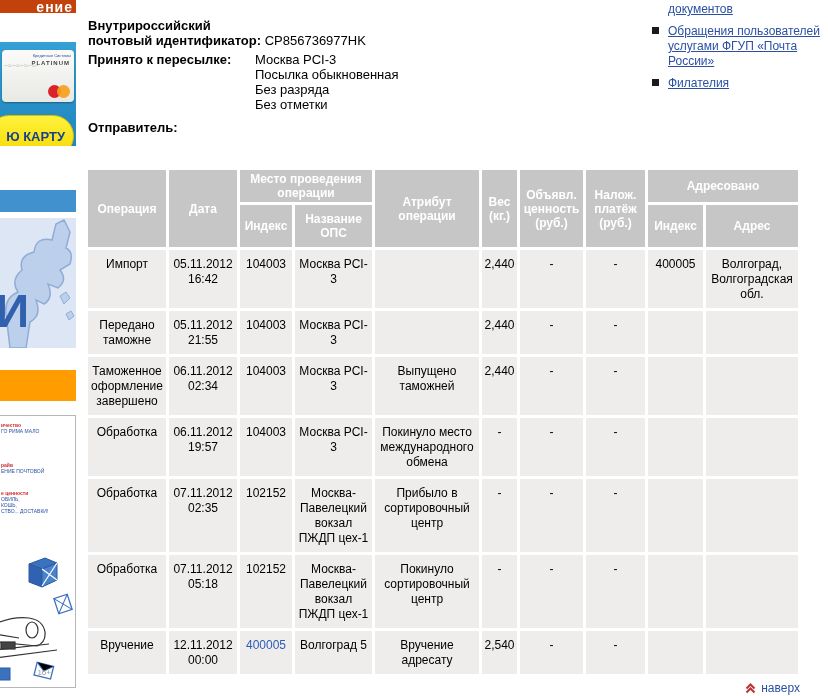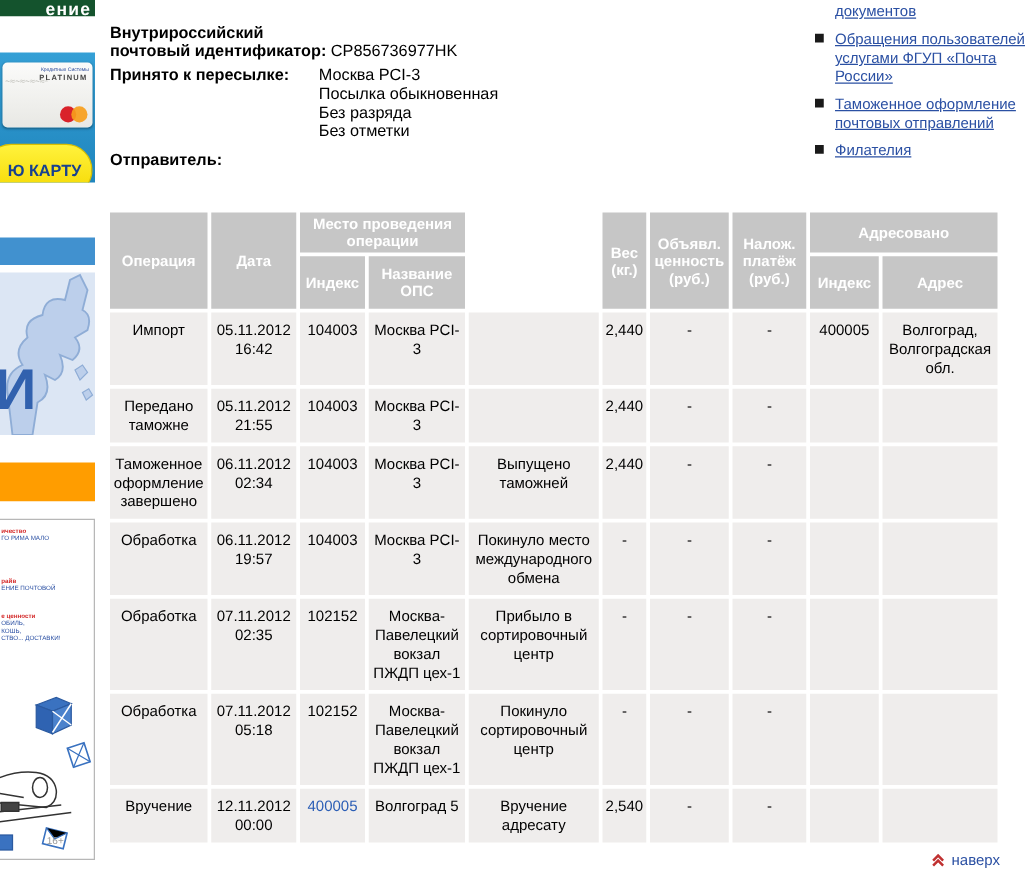--- a/index.html
+++ b/index.html
@@ -3,21 +3,21 @@
 <meta charset="utf-8">
 <style>
   * { margin:0; padding:0; box-sizing:border-box; }
   html,body { width:828px; height:696px; background:#fff; overflow:hidden;
     font-family:"Liberation Sans","DejaVu Sans",sans-serif; }
   .page { position:relative; width:828px; height:696px; background:#fff; }
 
   
   .sidebar { position:absolute; left:0; top:0; width:76px; height:696px; }
   .banner-top { position:absolute; left:0; top:0; width:76px; height:13px;
-    background:#14532d; overflow:hidden; }
+    background:#c2410c; overflow:hidden; }
   .banner-top span { position:absolute; right:3px; bottom:-2px; color:#fff;
     font-weight:bold; font-size:14px; letter-spacing:1px; }
   .banner-card { position:absolute; left:0; top:42px; width:76px; height:104px;
     background:linear-gradient(#35a0d6,#1f85bd); overflow:hidden; }
   .card { position:absolute; left:2px; top:8px; width:72px; height:52px;
     background:linear-gradient(#fbfbfa,#e8e8e4); border-radius:4px;
     box-shadow:0 1px 2px rgba(0,0,0,.35); overflow:hidden; }
   .card-brand { font-size:4px; color:#2a4a9a; text-align:right; padding:3px 3px 0 0; white-space:nowrap; }
   .card-title { font-size:6px; font-weight:bold; letter-spacing:1px; color:#444;
     text-align:right; padding:2px 4px 0 0; }
@@ -184,26 +184,20 @@
       <div class="qitem">
         <div class="qbullet">
           <i></i>
         </div>
         <div class="qlabel">Обращения пользователей услугами ФГУП «Почта России»</div>
       </div>
       <div class="qitem">
         <div class="qbullet">
           <i></i>
         </div>
-        <div class="qlabel">Таможенное оформление почтовых отправлений</div>
-      </div>
-      <div class="qitem">
-        <div class="qbullet">
-          <i></i>
-        </div>
         <div class="qlabel">Филателия</div>
       </div>
     </nav>
 
   <main class="content">
 
     <div class="info-id">
       <b>Внутрироссийский</b><br>
       <b>почтовый идентификатор:</b>
       <span>CP856736977HK</span>
@@ -221,20 +215,21 @@
 
     <div class="info-sender">Отправитель:</div>
 
     <div class="ttable">
       <div class="tgrid thead">
         <div class="hcell h2">Операция</div>
         <div class="hcell h2">Дата</div>
         <div class="hcell hg" style="grid-column:3 / span 2;">Место проведения операции</div>
         <div class="hcell hs" style="grid-column:3;">Индекс</div>
         <div class="hcell hs" style="grid-column:4;">Название ОПС</div>
+        <div class="hcell h2" style="grid-column:5;">Атрибут операции</div>
         <div class="hcell h2" style="grid-column:6;">Вес (кг.)</div>
         <div class="hcell h2" style="grid-column:7;">Объявл. ценность (руб.)</div>
         <div class="hcell h2" style="grid-column:8;">Налож. платёж (руб.)</div>
         <div class="hcell hg" style="grid-column:9 / span 2;">Адресовано</div>
         <div class="hcell hs" style="grid-column:9;">Индекс</div>
         <div class="hcell hs" style="grid-column:10;">Адрес</div>
       </div>
       <div id="tbody">
           <div class="tgrid trow">
             <div class="tcell">Импорт</div>

